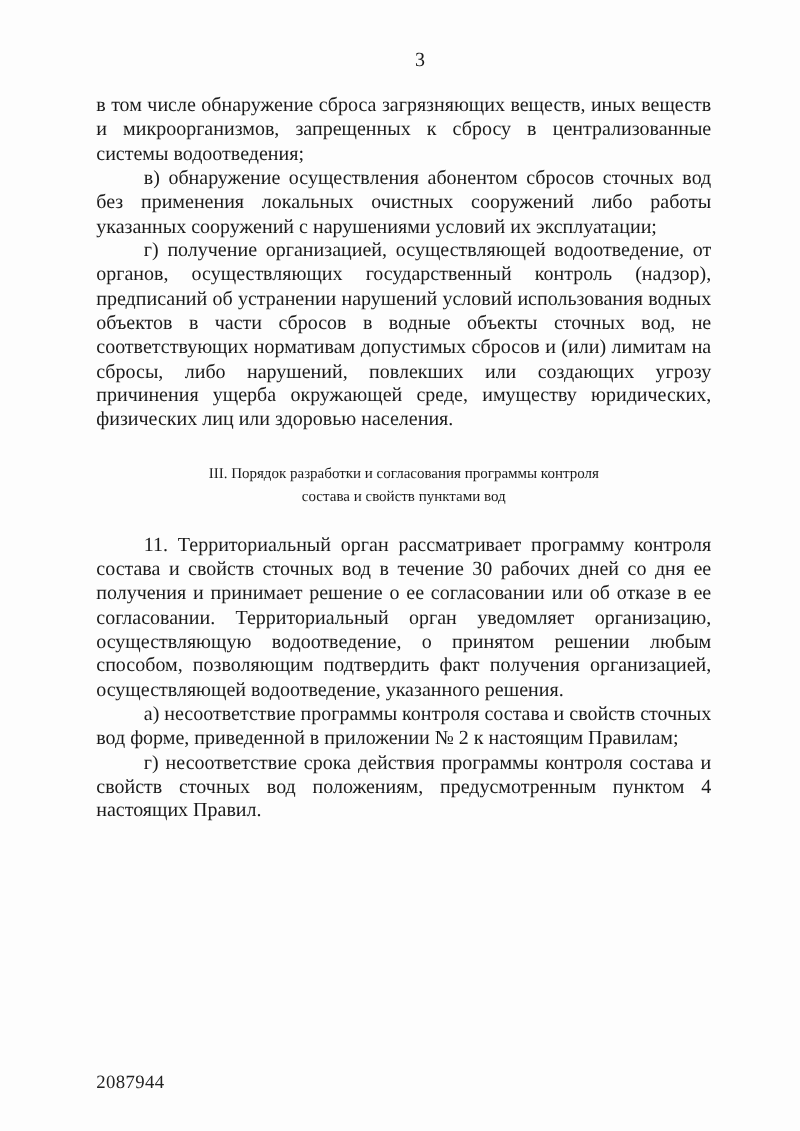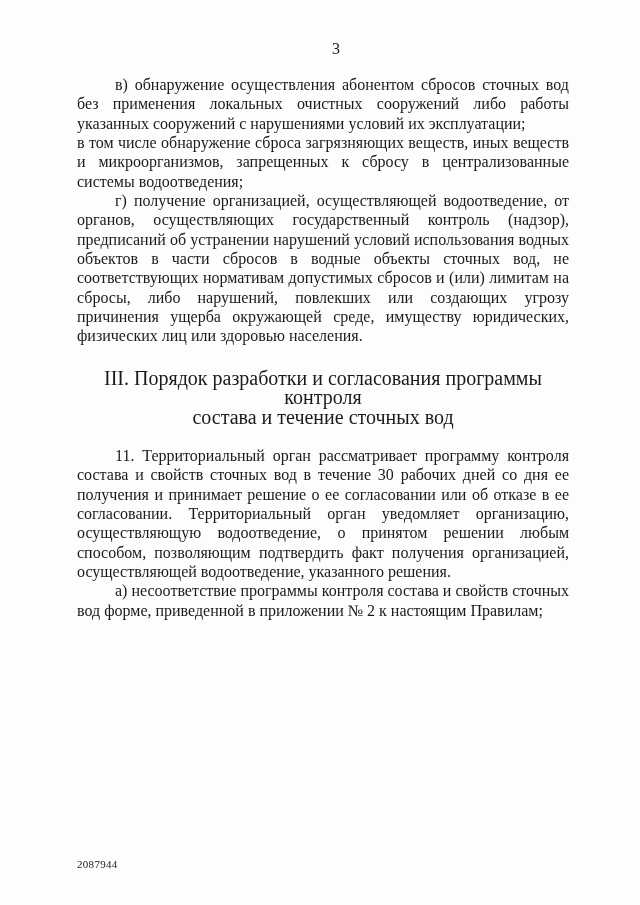--- a/index.html
+++ b/index.html
@@ -38,58 +38,59 @@
     margin: 0;
     padding: 0;
   }
   p.ind {
     text-indent: 38px;
   }
   .heading {
     text-align: center;
     margin-top: 23px;
     margin-bottom: 19px;
-    font-size: 20px;
+    font-size: 12px;
     line-height: 19.35px;
   }
   .footer-code {
     position: absolute;
     top: 858px;
     left: 77px;
-    font-size: 11px;
+    font-size: 15px;
     letter-spacing: 0.3px;
     color: #222222;
   }
 </style>
 </head>
 <body>
 
 <div class="page">
 
   <div class="page-number">3</div>
 
   <div class="content">
 
+    <p class="para cont">в том числе обнаружение сброса загрязняющих веществ, иных веществ и микроорганизмов, запрещенных к сбросу в централизованные системы водоотведения;</p>
+
     <p class="para ind">в) обнаружение осуществления абонентом сбросов сточных вод без применения локальных очистных сооружений либо работы указанных сооружений с нарушениями условий их эксплуатации;</p>
-
-    <p class="para cont">в том числе обнаружение сброса загрязняющих веществ, иных веществ и микроорганизмов, запрещенных к сбросу в централизованные системы водоотведения;</p>
 
     <p class="para ind">г) получение организацией, осуществляющей водоотведение, от органов, осуществляющих государственный контроль (надзор), предписаний об устранении нарушений условий использования водных объектов в части сбросов в водные объекты сточных вод, не соответствующих нормативам допустимых сбросов и (или) лимитам на сбросы, либо нарушений, повлекших или создающих угрозу причинения ущерба окружающей среде, имуществу юридических, физических лиц или здоровью населения.</p>
 
     <div class="heading">
       <div>III. Порядок разработки и согласования программы контроля</div>
-      <div>состава и течение сточных вод</div>
+      <div>состава и свойств пунктами вод</div>
     </div>
 
 
     <p class="para ind">11. Территориальный орган рассматривает программу контроля состава и свойств сточных вод в течение 30 рабочих дней со дня ее получения и принимает решение о ее согласовании или об отказе в ее согласовании. Территориальный орган уведомляет организацию, осуществляющую водоотведение, о принятом решении любым способом, позволяющим подтвердить факт получения организацией, осуществляющей водоотведение, указанного решения.</p>
 
 
     <p class="para ind">а) несоответствие программы контроля состава и свойств сточных вод форме, приведенной в приложении № 2 к настоящим Правилам;</p>
 
 
 
+    <p class="para ind">г) несоответствие срока действия программы контроля состава и свойств сточных вод положениям, предусмотренным пунктом 4 настоящих Правил.</p>
 
   </div>
 
   <div class="footer-code">2087944</div>
 
 </div>
 
 </body></html>

